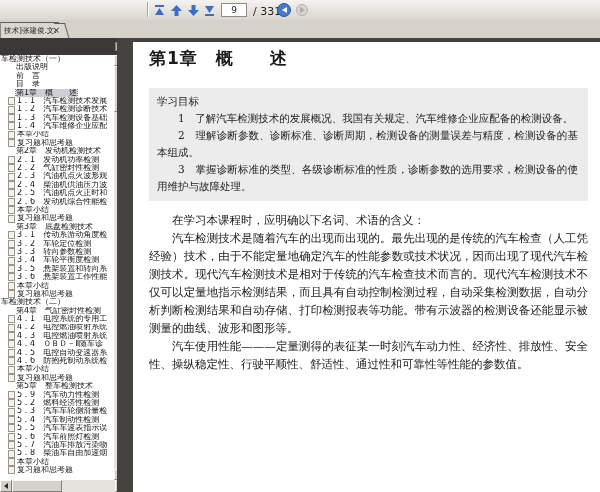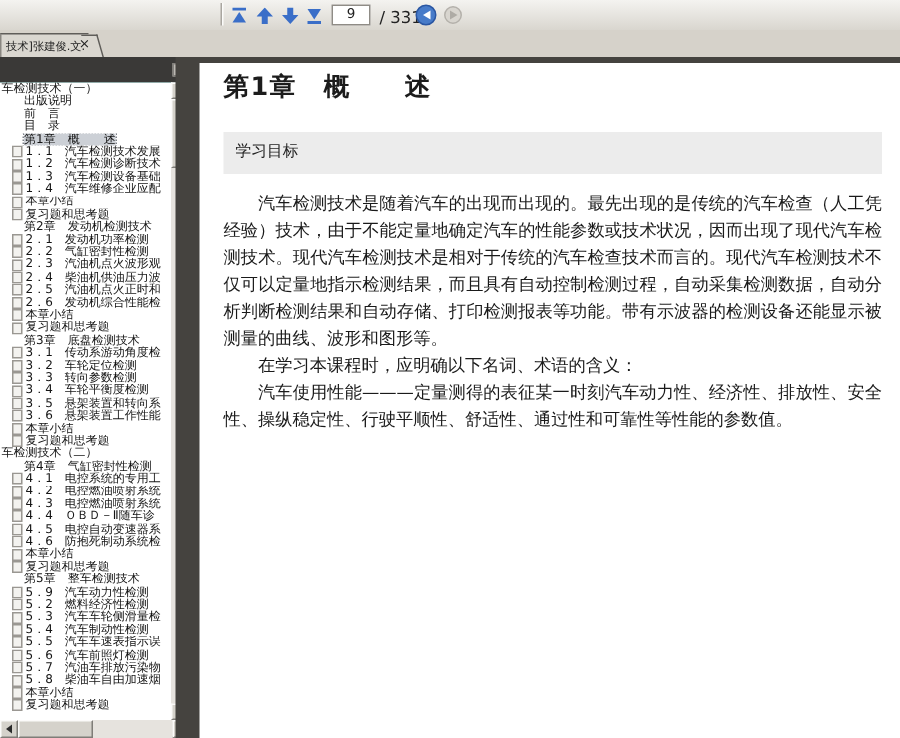--- a/index.html
+++ b/index.html
@@ -426,27 +426,34 @@
         <span class="tri-right"></span>
       </button>
     </div>
   </div>
 
   <div class="mainview">
     <div class="page">
       <h1 class="doc-title">第1章　概　　述</h1>
       <div class="objectives">
         <div class="obj-heading">学习目标</div>
+        <div>
+  <div class="obj-line">1　了解汽车检测技术的发展概况、我国有关规定、汽车维修企业应配备的检测设备。</div>
+
+  <div class="obj-line">2　理解诊断参数、诊断标准、诊断周期，检测设备的测量误差与精度，检测设备的基本组成。</div>
+
+  <div class="obj-line">3　掌握诊断标准的类型、各级诊断标准的性质，诊断参数的选用要求，检测设备的使用维护与故障处理。</div>
+</div>
       </div>
       <div class="docbody">
 
 
+  <p class="para">在学习本课程时，应明确以下名词、术语的含义：</p>
+
   <p class="para">汽车检测技术是随着汽车的出现而出现的。最先出现的是传统的汽车检查（人工凭经验）技术，由于不能定量地确定汽车的性能参数或技术状况，因而出现了现代汽车检测技术。现代汽车检测技术是相对于传统的汽车检查技术而言的。现代汽车检测技术不仅可以定量地指示检测结果，而且具有自动控制检测过程，自动采集检测数据，自动分析判断检测结果和自动存储、打印检测报表等功能。带有示波器的检测设备还能显示被测量的曲线、波形和图形等。</p>
 
-  <p class="para">在学习本课程时，应明确以下名词、术语的含义：</p>
-
   <p class="para">汽车使用性能———定量测得的表征某一时刻汽车动力性、经济性、排放性、安全性、操纵稳定性、行驶平顺性、舒适性、通过性和可靠性等性能的参数值。</p>
 
 </div>
     </div>
   </div>
 
 </div>
 
 </body></html>

